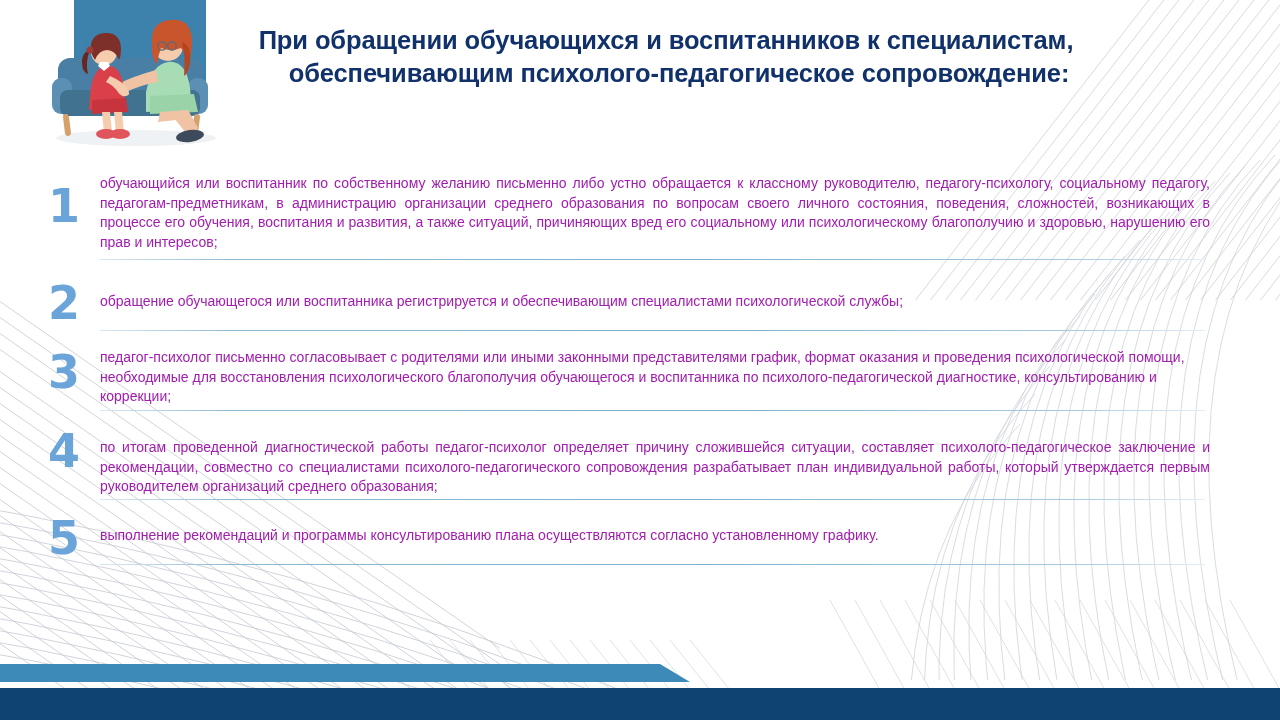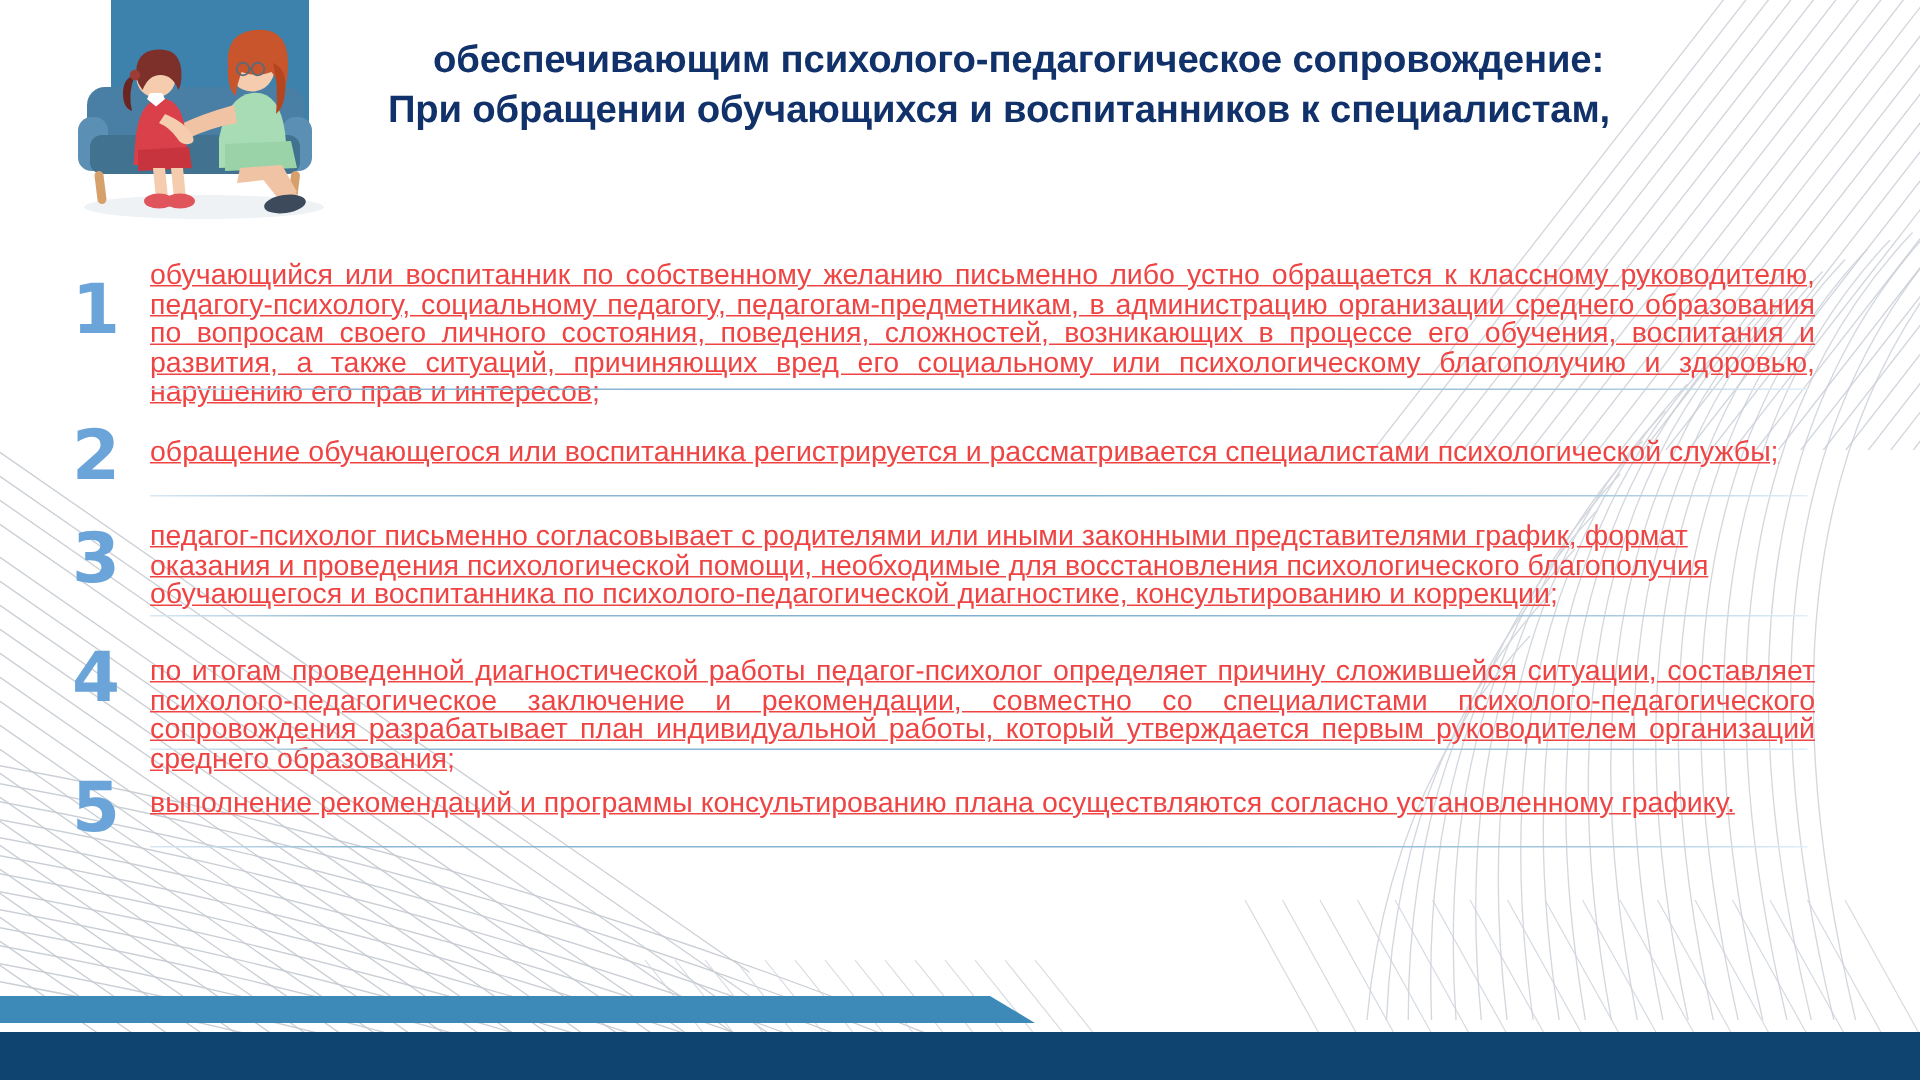--- a/index.html
+++ b/index.html
@@ -82,25 +82,24 @@
     font-weight: bold;
     font-size: 46px;
     line-height: 44px;
     color: #6ba4d8;
     user-select: none;
   }
   .body {
     flex: 1 1 auto;
     padding-right: 70px;
     padding-left: 48px;
-    font-size: 19px;
+    font-size: 14px;
     line-height: 19.6px;
-    color: #ef4444;
+    color: #a21caf;
     box-sizing: border-box;
-    text-decoration: underline;
   }
   .body.justify { text-align: justify; text-align-last: left; }
   .divider {
     position: absolute;
     left: 100px;
     width: 1105px;
     height: 1px;
     background: linear-gradient(to right, #d9e8f3 0%, #8fb8d4 12%, #7fb0cf 55%, #a8c9e0 88%, #e2eef7 100%);
   }
 
@@ -351,38 +350,38 @@
 
       <path d="M53 52 q-2 -18 14 -19 q16 -1 16 17 q0 6 -2 10 q-4 -10 -12 -10 q-8 0 -12 10 q-3 -4 -4 -8 z" fill="#7d2f2a"></path>
       <path d="M52 50 q-8 2 -8 12 q0 10 6 12 q-3 -12 2 -24 z" fill="#6b2521"></path>
       <circle cx="52" cy="50" r="3.5" fill="#9c3c34"></circle>
 
       <path d="M60 66 l6 5 l6 -5 l-2 -4 l-8 0 z" fill="#ffffff"></path>
     </svg>
   </div>
 
   <div id="title-block">
+    <div class="title-line first">При обращении обучающихся и воспитанников к специалистам,</div>
     <div class="title-line second">обеспечивающим психолого-педагогическое сопровождение:</div>
-    <div class="title-line first">При обращении обучающихся и воспитанников к специалистам,</div>
   </div>
 
   <div id="list">
 
     <div class="item" id="item-1">
       <div class="item-row">
         <div class="num">1</div>
         <div class="body justify">обучающийся или воспитанник по собственному желанию письменно либо устно обращается к классному руководителю, педагогу-психологу, социальному педагогу, педагогам-предметникам, в администрацию организации среднего образования по вопросам своего личного состояния, поведения, сложностей, возникающих в процессе его обучения, воспитания и развития, а также ситуаций, причиняющих вред его социальному или психологическому благополучию и здоровью, нарушению его прав и интересов;</div>
       </div>
       <div class="divider"></div>
     </div>
 
     <div class="item" id="item-2">
       <div class="item-row">
         <div class="num">2</div>
-        <div class="body">обращение обучающегося или воспитанника регистрируется и рассматривается специалистами психологической службы;</div>
+        <div class="body">обращение обучающегося или воспитанника регистрируется и обеспечивающим специалистами психологической службы;</div>
       </div>
       <div class="divider"></div>
     </div>
 
     <div class="item" id="item-3">
       <div class="item-row">
         <div class="num">3</div>
         <div class="body">педагог-психолог письменно согласовывает с родителями или иными законными представителями график, формат оказания и проведения психологической помощи, необходимые для восстановления психологического благополучия обучающегося и воспитанника по психолого-педагогической диагностике, консультированию и коррекции;</div>
       </div>
       <div class="divider"></div>

